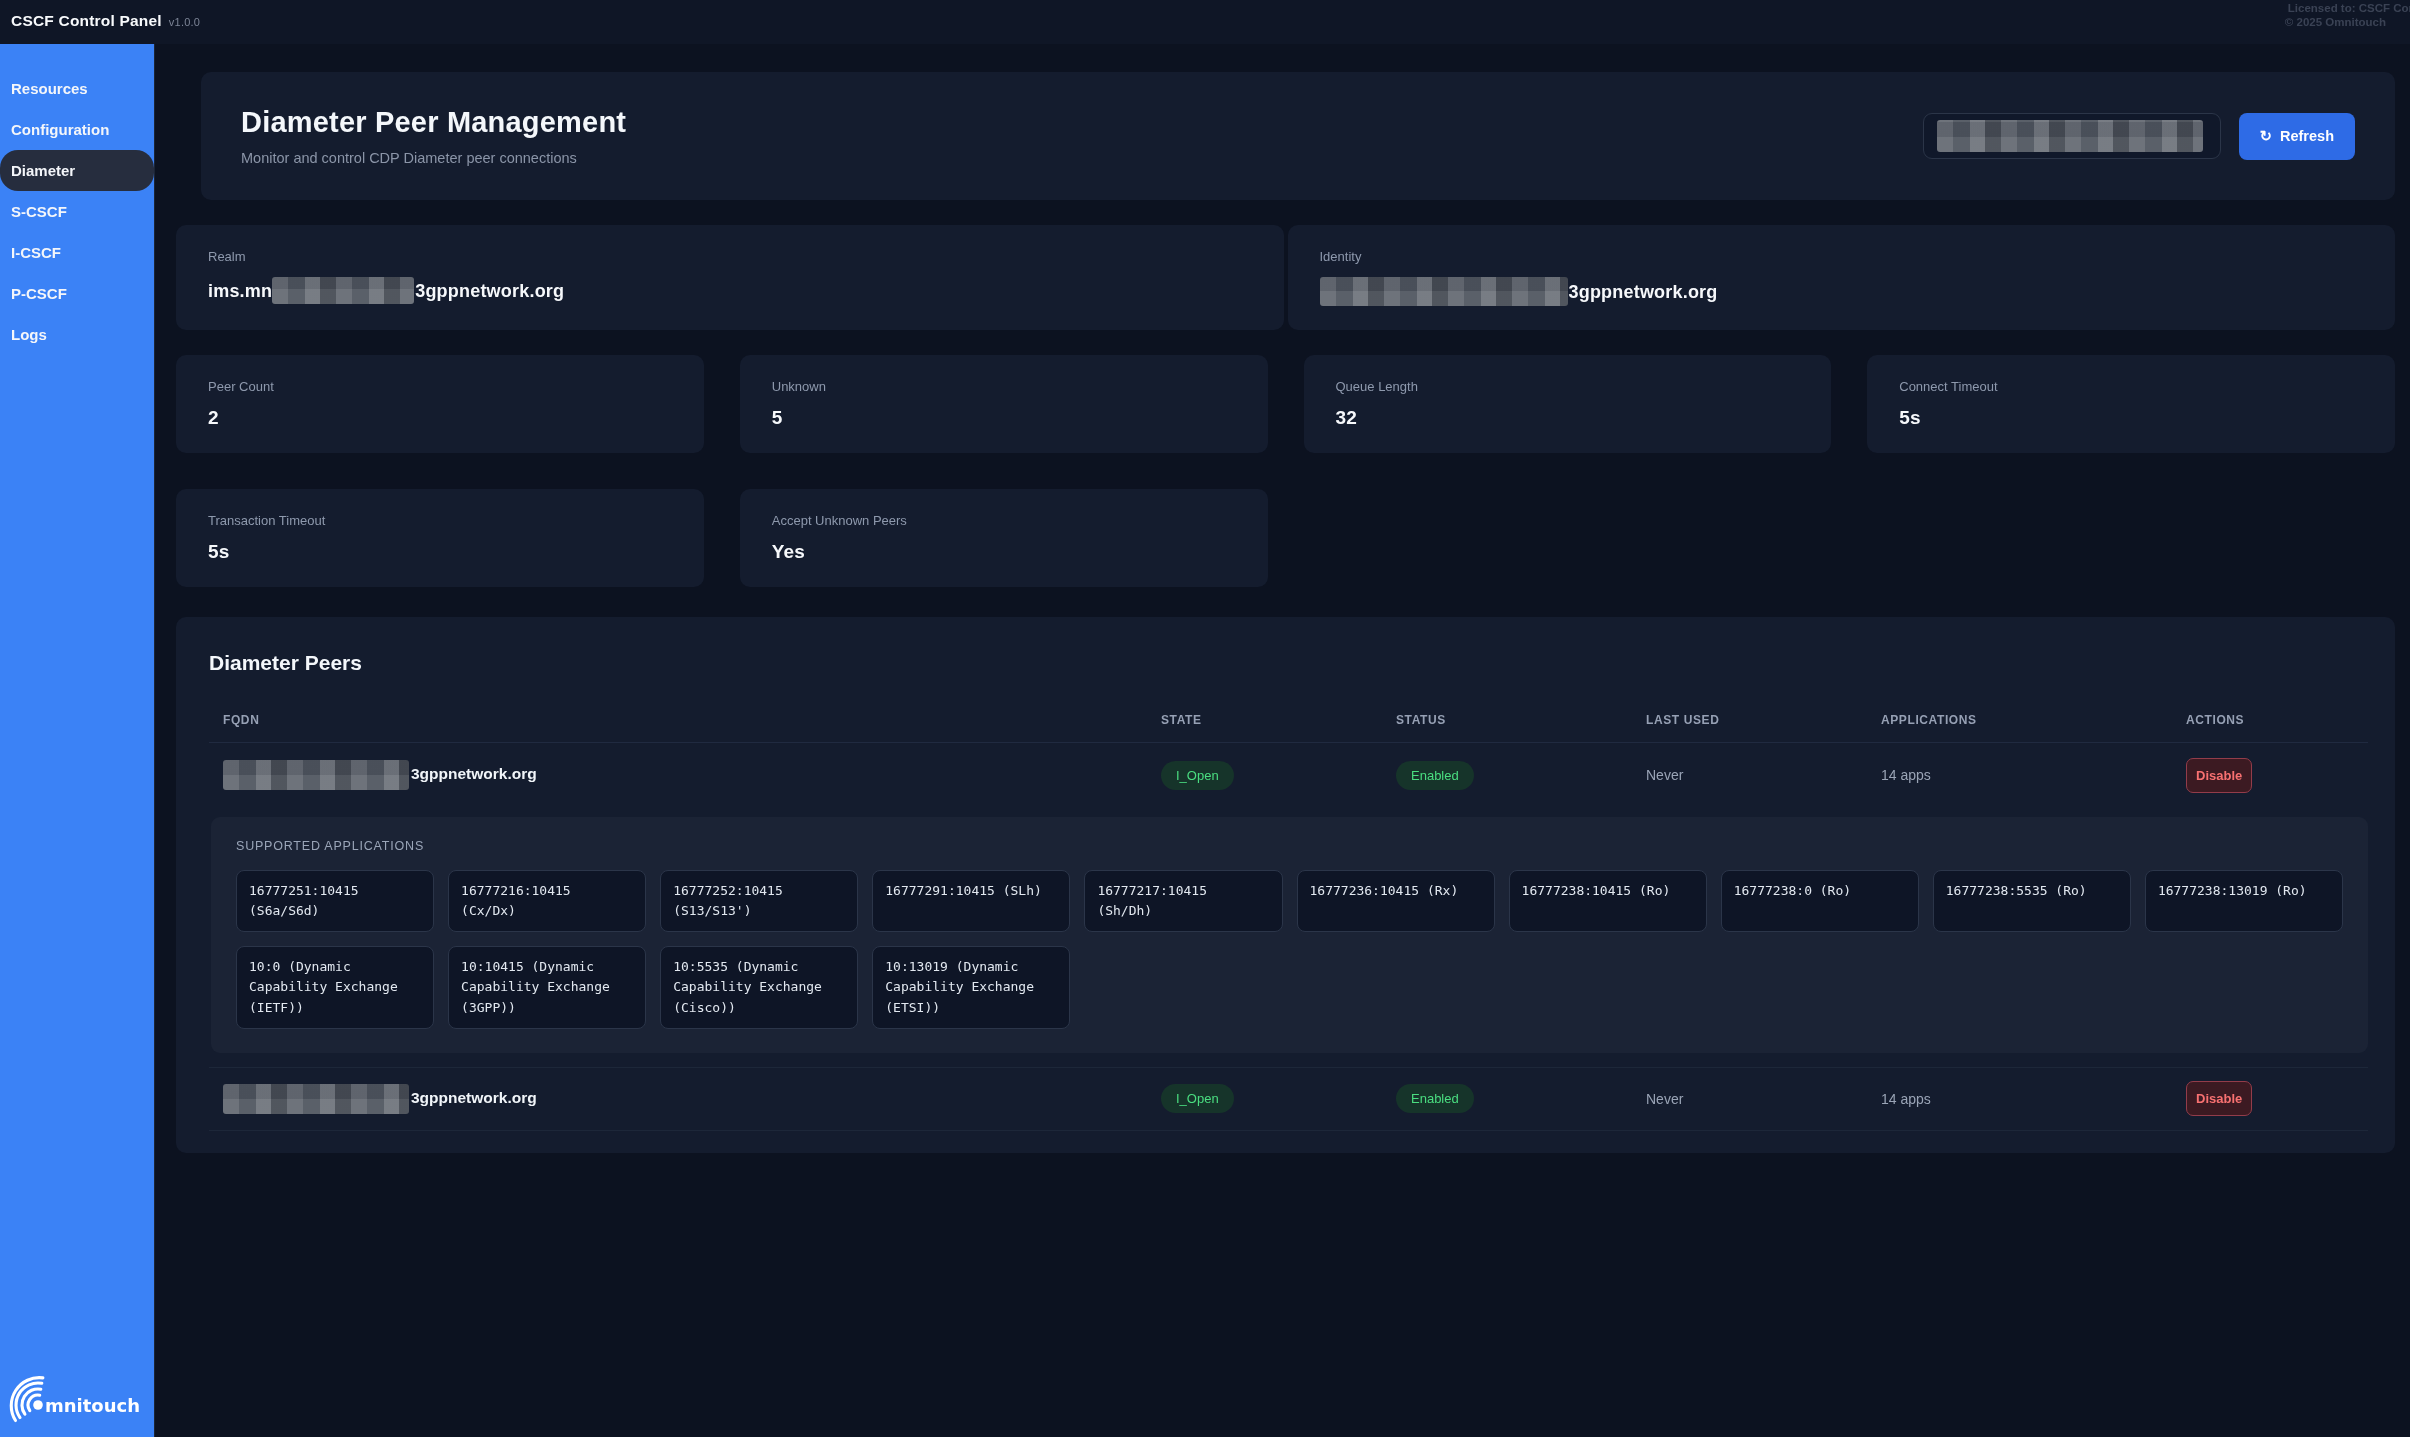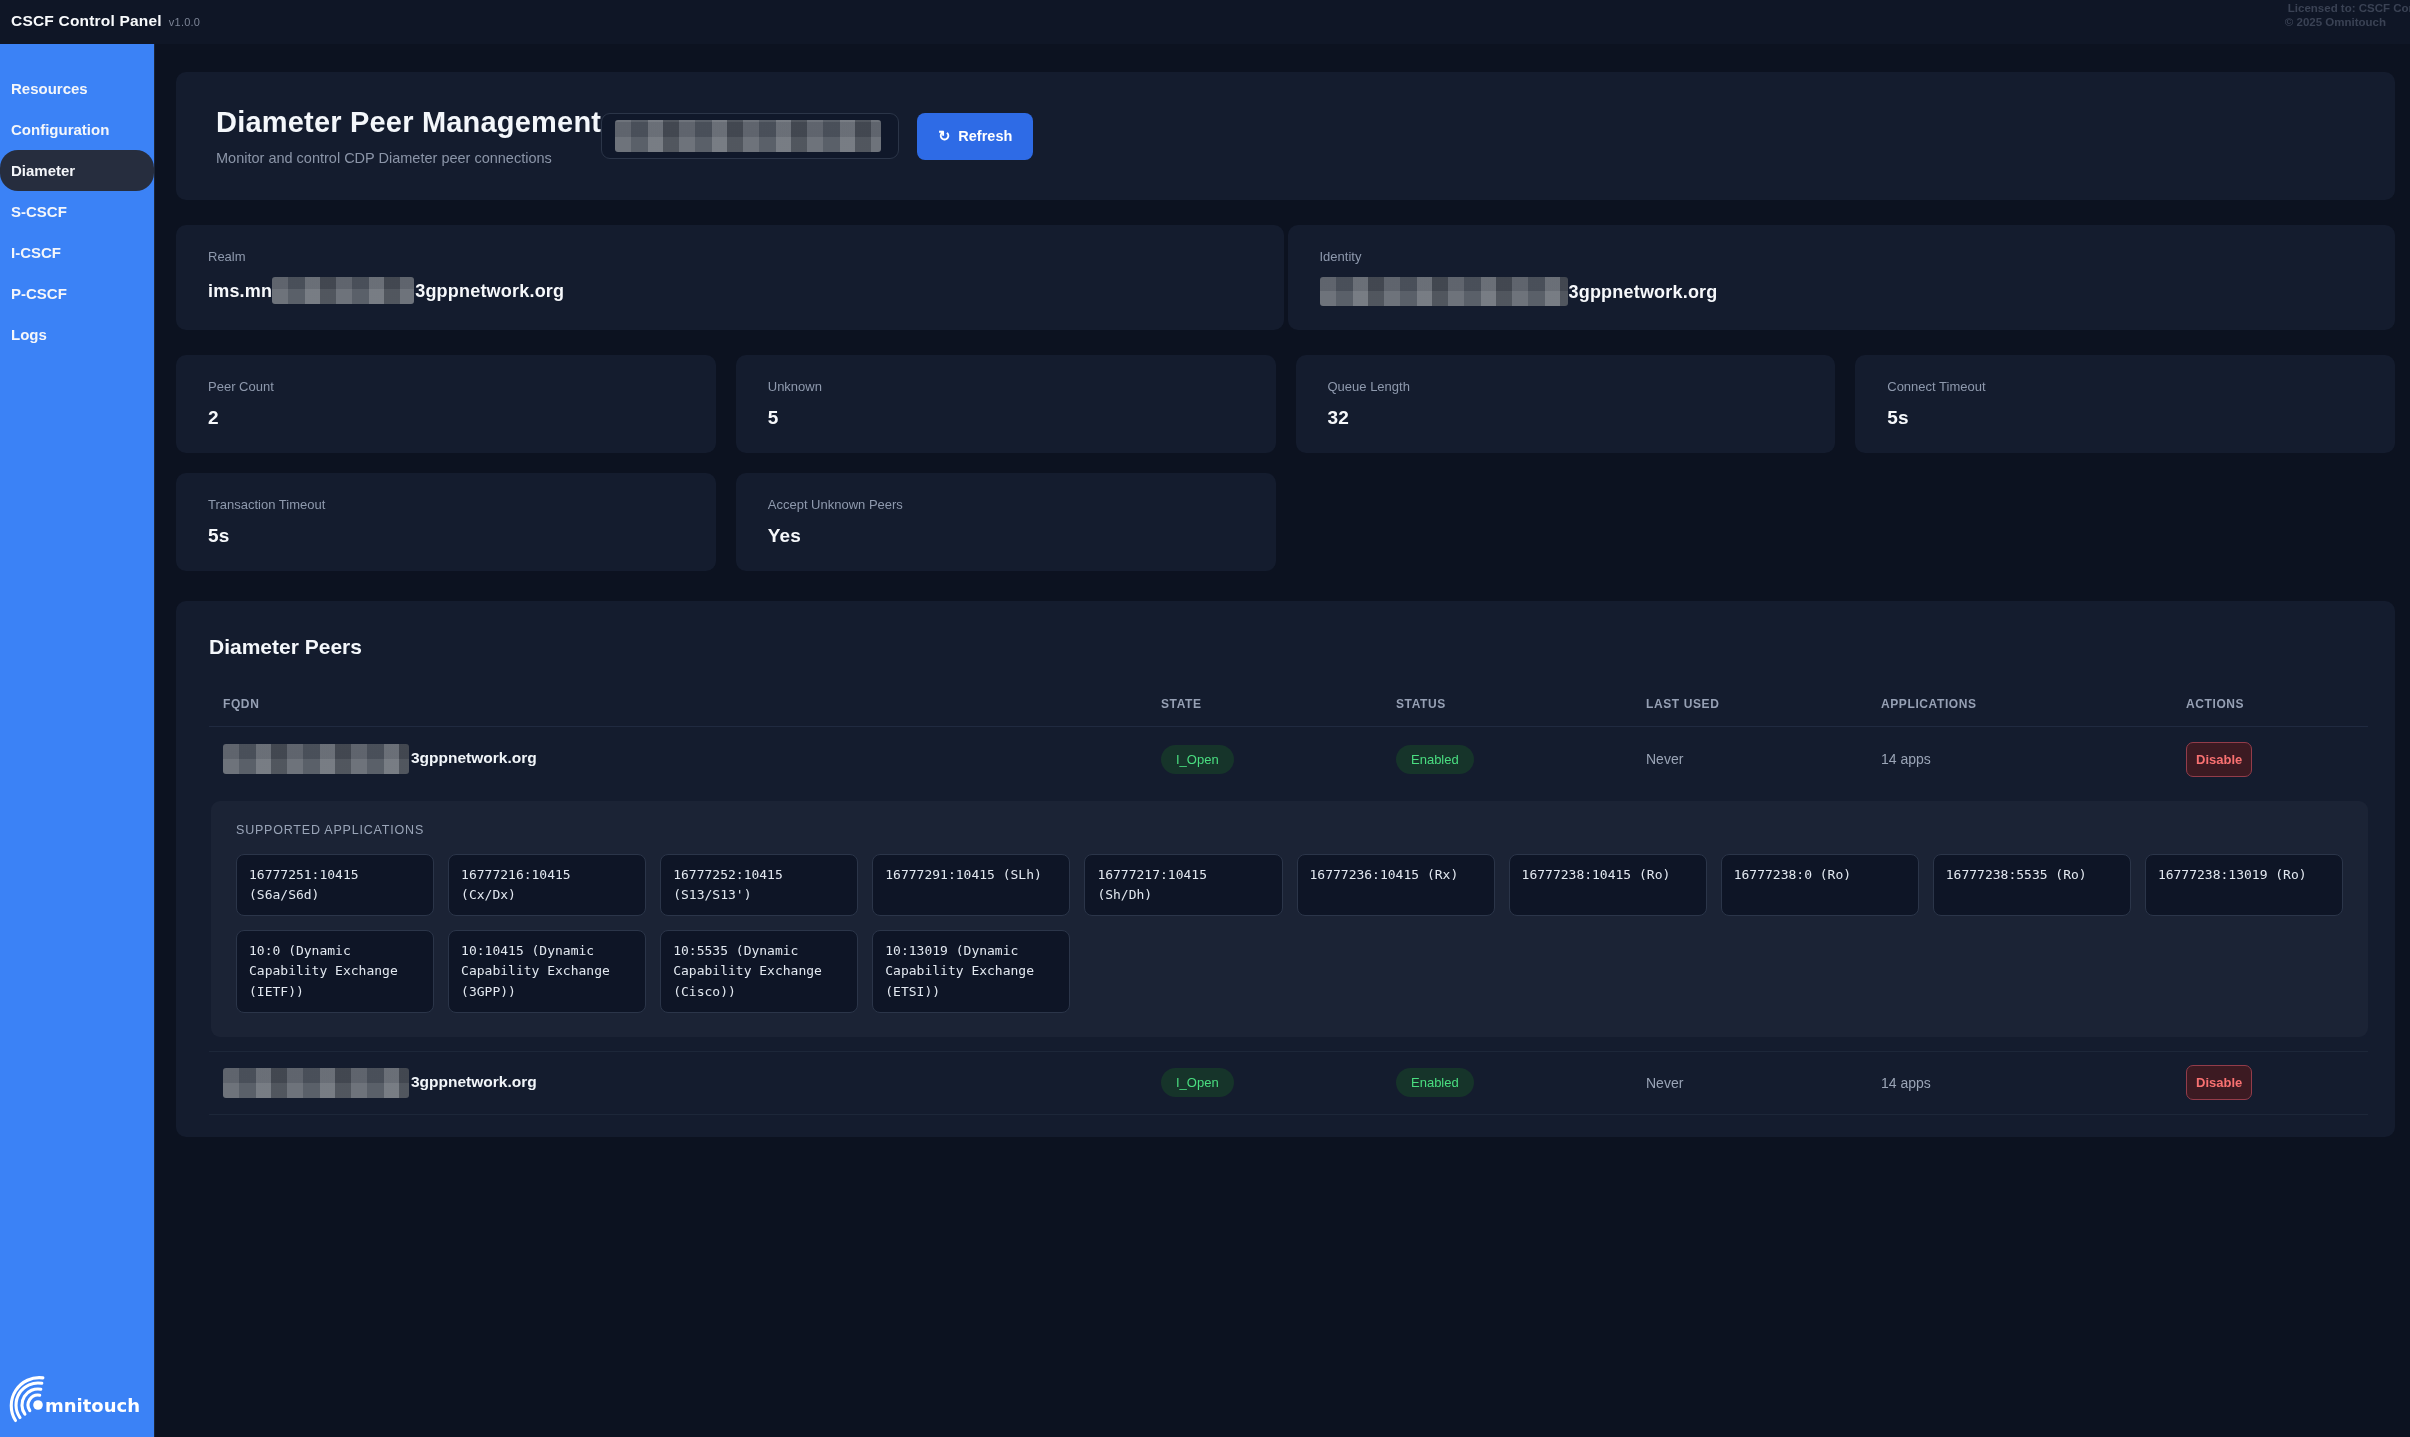--- a/index.html
+++ b/index.html
@@ -36,22 +36,22 @@
 
   
   .main {
     position:absolute; top:44px; left:156px; right:0; bottom:0;
     padding:28px 15px 0 20px; overflow:hidden;
   }
   .card { background:#141c2e; border-radius:10px; }
 
   
   .page-head {
-    display:flex; align-items:center; 
-    padding:34px 40px; margin-bottom:25px;
+    display:flex; align-items:center; justify-content:space-between;
+    padding:34px 40px; margin-bottom:25px;margin-left:25px;
   }
   .page-title { font-size:29px; font-weight:700; color:#f4f7fb; letter-spacing:.2px; }
   .page-sub { font-size:14.5px; color:#8b95a8; margin-top:11px; }
   .head-controls { display:flex; align-items:center; gap:18px; }
   .search-box {
     width:298px; height:46px; background:#10182a;
     border:1px solid #2b3548; border-radius:9px;
     display:flex; align-items:center; padding:0 13px; cursor:text;
   }
   .btn-refresh {
@@ -65,21 +65,21 @@
   .redacted {
     display:inline-block; border-radius:3px; vertical-align:middle;
     background:
       repeating-linear-gradient(90deg, rgba(255,255,255,.12) 0 16px, rgba(255,255,255,0) 16px 33px, rgba(255,255,255,.18) 33px 48px, rgba(0,0,0,.10) 48px 64px),
       repeating-linear-gradient(0deg, #5a6069 0 15px, #43495361 15px 30px),
       #4d535d;
   }
 
   
   .info-grid { display:grid; grid-template-columns:1fr 1fr; gap:4px; margin-bottom:25px; }
-  .stat-grid { display:grid; grid-template-columns:repeat(4,1fr); gap:20px; margin-bottom:30px; }
+  .stat-grid { display:grid; grid-template-columns:repeat(4,1fr); gap:36px; margin-bottom:30px; }
   .kv-card { padding:24px 32px; }
   .kv-label { font-size:13px; color:#8e99ad; margin-bottom:13px; }
   .kv-value { font-size:18px; font-weight:700; color:#f6f8fb; letter-spacing:.2px; }
   .stat-grid .kv-value { font-size:19px; }
 
   
   .peers-card { padding:34px 27px 22px 33px; }
   .peers-title { font-size:21px; font-weight:700; color:#f4f7fb; margin-bottom:38px; }
   .tgrid { display:grid; grid-template-columns:938px 235px 250px 235px 305px auto; align-items:center; }
   .tgrid > div { padding-left:14px; }

